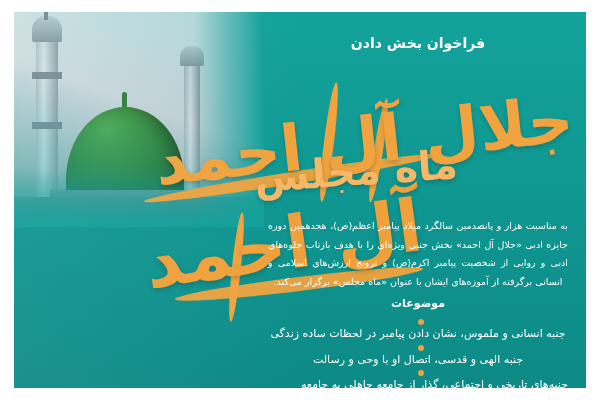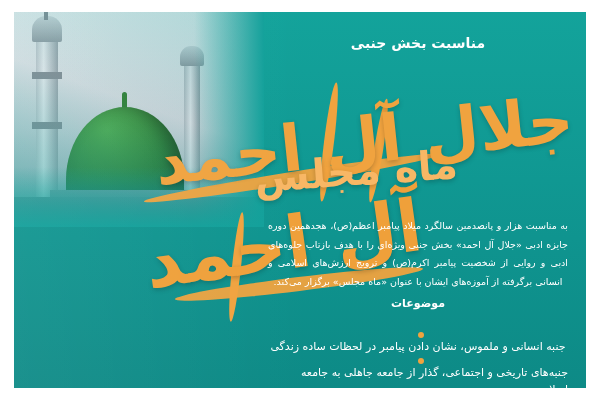--- a/index.html
+++ b/index.html
@@ -260,21 +260,21 @@
     position: absolute;
     right: 18px;
     top: 285px;
     width: 300px;
     color: #ffffff;
   }
   .topics-title {
     font-size: 11px;
     font-weight: bold;
     text-align: center;
-    margin-bottom: 22px;
+    margin-bottom: 9px;
     color: #ffffff;
   }
   .topic-item {
     display: flex;
     flex-direction: column;
     align-items: center;
     justify-content: flex-start;
     font-size: 11px;
     line-height: 1.6;
     margin: 2px 0;
@@ -321,31 +321,35 @@
       <div class="calli-stroke s4"></div>
       <div class="calli-stroke s5"></div>
       <div class="calli-stroke s1"></div>
       <div class="calli-stroke s2"></div>
       <div class="calli-text calli-big">جلال آل احمد</div>
       <div class="calli-text calli-mid">ماه مجلس</div>
       <div class="calli-text calli-low">آل احمد</div>
     </div>
 
     <div class="header">
-      <div class="line1">مناسبت بخش جنبی</div>
+      <div class="line1">فراخوان بخش دادن</div>
     </div>
 
     <div class="body-text">به مناسبت هزار و پانصدمین سالگرد میلاد پیامبر اعظم(ص)، هجدهمین دوره جایزه ادبی «جلال آل احمد» بخش جنبی ویژه‌ای را با هدف بازتاب جلوه‌های ادبی و روایی از شخصیت پیامبر اکرم(ص) و ترویج ارزش‌های اسلامی و انسانی برگرفته از آموزه‌های ایشان با عنوان «ماه مجلس» برگزار می‌کند.</div>
 
     <div class="topics">
       <div class="topics-title">موضوعات</div>
       <div class="topic-item">
         <span class="bullet"></span>
         <span class="topic-label">جنبه انسانی و ملموس، نشان دادن پیامبر در لحظات ساده زندگی</span>
       </div>
       <div class="topic-item">
         <span class="bullet"></span>
+        <span class="topic-label">جنبه الهی و قدسی، اتصال او با وحی و رسالت</span>
+      </div>
+      <div class="topic-item">
+        <span class="bullet"></span>
         <span class="topic-label">جنبه‌های تاریخی و اجتماعی، گذار از جامعه جاهلی به جامعه اسلامی</span>
       </div>
     </div>
 
   </div>
 </div>
 
 </body></html>

